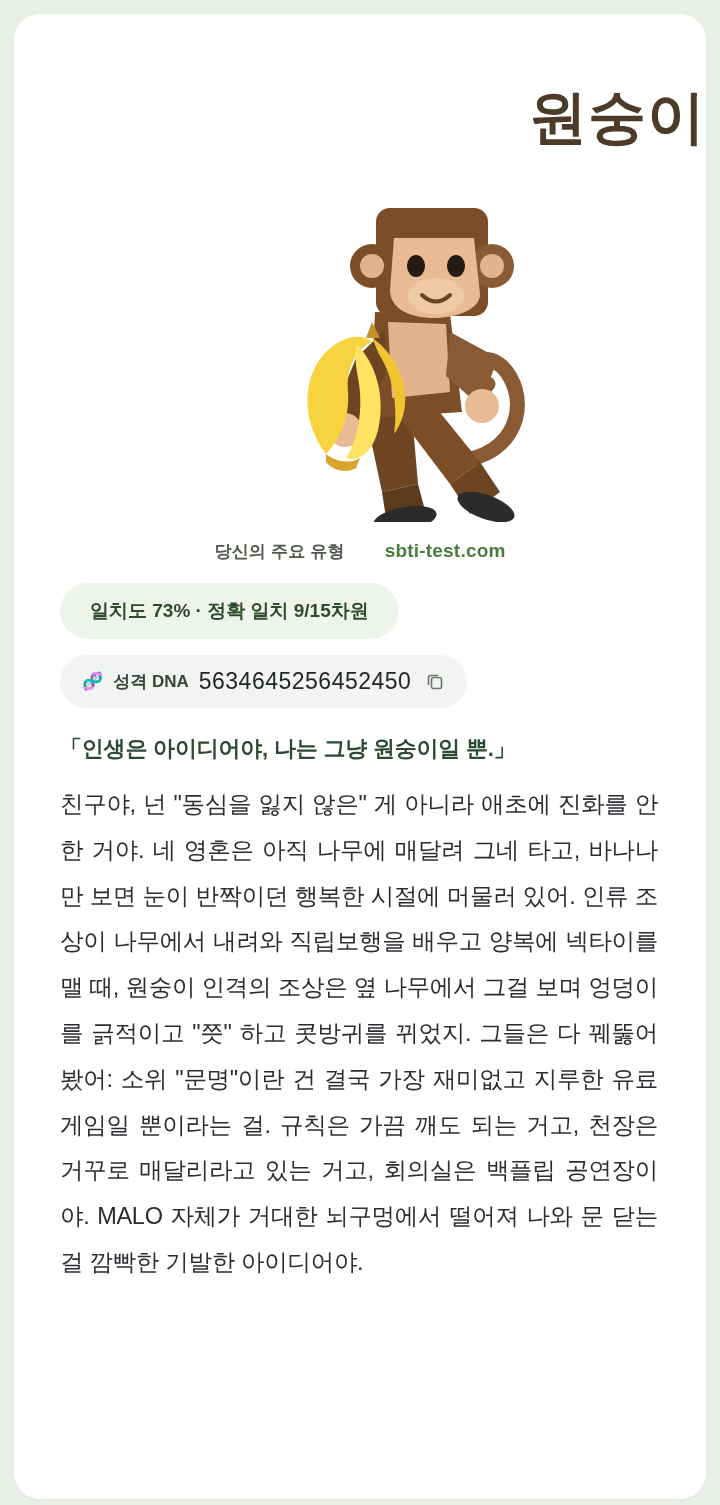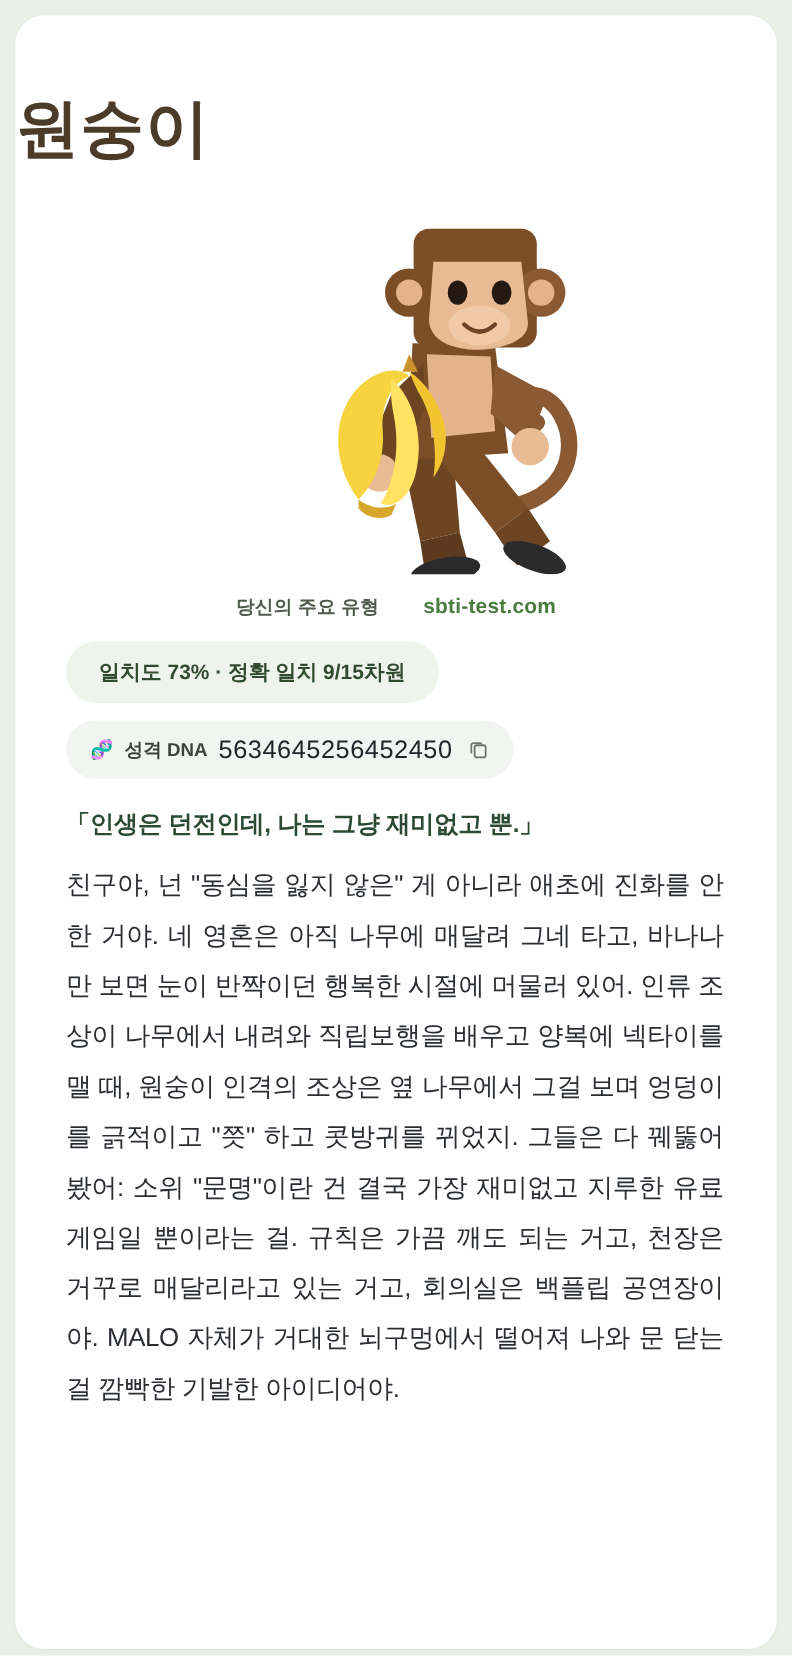--- a/index.html
+++ b/index.html
@@ -28,21 +28,21 @@
     background: #ffffff;
     border-radius: 26px;
     box-sizing: border-box;
     overflow: hidden;
     box-shadow: 0 1px 3px rgba(0,0,0,0.04);
   }
 
   
   .hero {
     padding-top: 73px;
-    text-align: left;
+    text-align: right;
   }
   .hero-title-kr {
     font-size: 58px;
     font-weight: bold;
     color: #4b3b28;
     letter-spacing: 1px;
     line-height: 1.05;
     margin: 0;
   }
   .hero-title-en {
@@ -221,19 +221,19 @@
         <span class="dna-label">성격 DNA</span>
         <span class="dna-code">5634645256452450</span>
         <span class="copy-icon">
           <svg width="20" height="20" viewBox="0 0 20 20" fill="none" stroke="#6d756d" stroke-width="1.6">
             <rect x="6.5" y="6.5" width="10" height="11" rx="2"></rect>
             <path d="M13 4.5 H5.5 A2 2 0 0 0 3.5 6.5 V14"></path>
           </svg>
         </span>
       </div>
 
-      <div class="quote">「인생은 던전인데, 나는 그냥 재미없고 뿐.」</div>
+      <div class="quote">「인생은 아이디어야, 나는 그냥 원숭이일 뿐.」</div>
 
       <div class="body-text">친구야, 넌 "동심을 잃지 않은" 게 아니라 애초에 진화를 안 한 거야. 네 영혼은 아직 나무에 매달려 그네 타고, 바나나만 보면 눈이 반짝이던 행복한 시절에 머물러 있어. 인류 조상이 나무에서 내려와 직립보행을 배우고 양복에 넥타이를 맬 때, 원숭이 인격의 조상은 옆 나무에서 그걸 보며 엉덩이를 긁적이고 "쯧" 하고 콧방귀를 뀌었지. 그들은 다 꿰뚫어 봤어: 소위 "문명"이란 건 결국 가장 재미없고 지루한 유료 게임일 뿐이라는 걸. 규칙은 가끔 깨도 되는 거고, 천장은 거꾸로 매달리라고 있는 거고, 회의실은 백플립 공연장이야. MALO 자체가 거대한 뇌구멍에서 떨어져 나와 문 닫는 걸 깜빡한 기발한 아이디어야.</div>
     </div>
 
   </div>
 </div>
 
 </body></html>

